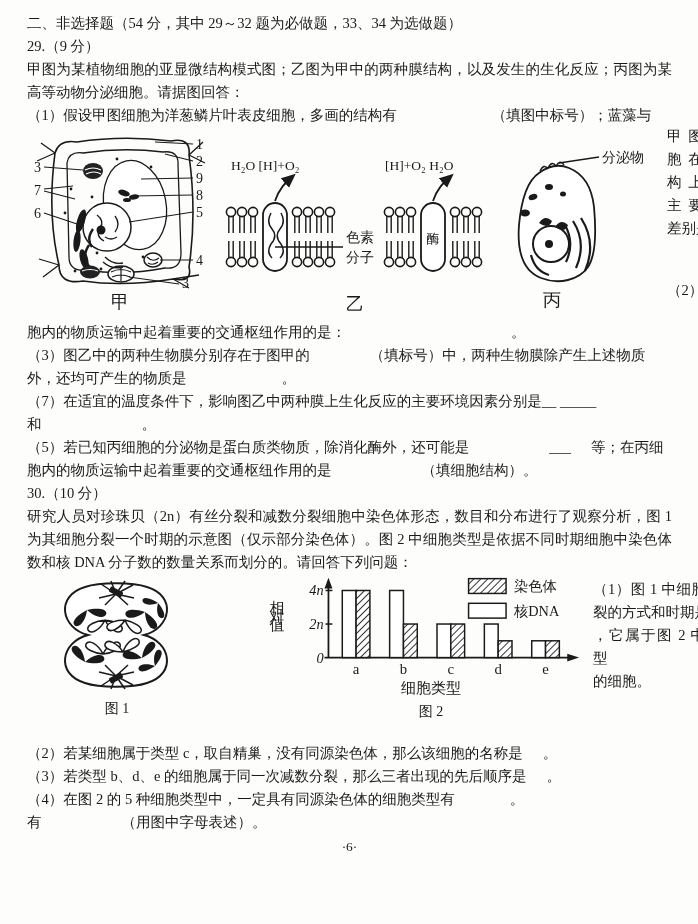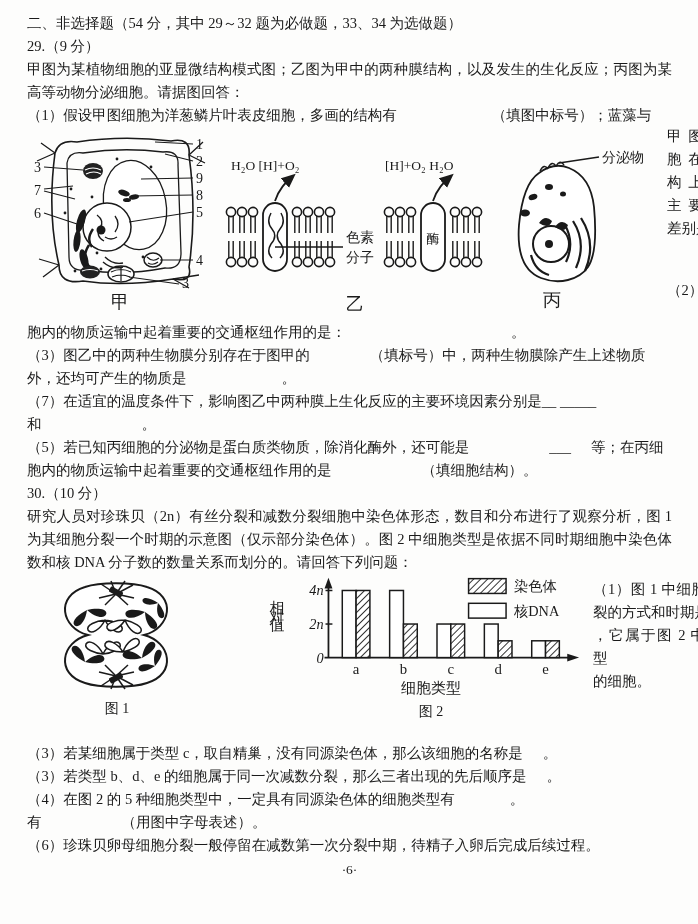--- a/index.html
+++ b/index.html
@@ -358,20 +358,19 @@
       <div class="figcap2" style="width:300px;margin-left:16px;font-family:Liberation Serif, serif;">图 2</div>
     </div>
 
     <div class="sidecol2" style="left:566px;top:4px;width:128px;">
       <div class="just">（1）图 1 中细胞分裂的方式和时期是</div>
       <div class="just">，它属于图 2 中类型</div>
       <div>的细胞。</div>
     </div>
   </div>
 
-  <p class="ln nw"><span>（3）若某细胞属于类型 c，取自精巢，没有同源染色体，那么该细胞的名称是</span><span class="gap w20"></span><span>。</span></p>
+  <p class="ln nw"><span>（2）若某细胞属于类型 c，取自精巢，没有同源染色体，那么该细胞的名称是</span><span class="gap w20"></span><span>。</span></p>
   <p class="ln nw"><span>（3）若类型 b、d、e 的细胞属于同一次减数分裂，那么三者出现的先后顺序是</span><span class="gap w20"></span><span>。</span></p>
   <p class="ln nw"><span>（4）在图 2 的 5 种细胞类型中，一定具有同源染色体的细胞类型有</span><span class="gap w55"></span><span>。</span></p>
   <p class="ln nw"><span>有</span><span class="gap w80"></span><span>（用图中字母表述）。</span></p>
-  <p class="ln nw">（6）珍珠贝卵母细胞分裂一般停留在减数第一次分裂中期，待精子入卵后完成后续过程。</p>
 
   <div class="footer">·6·</div>
 </div>
 
 </body></html>

